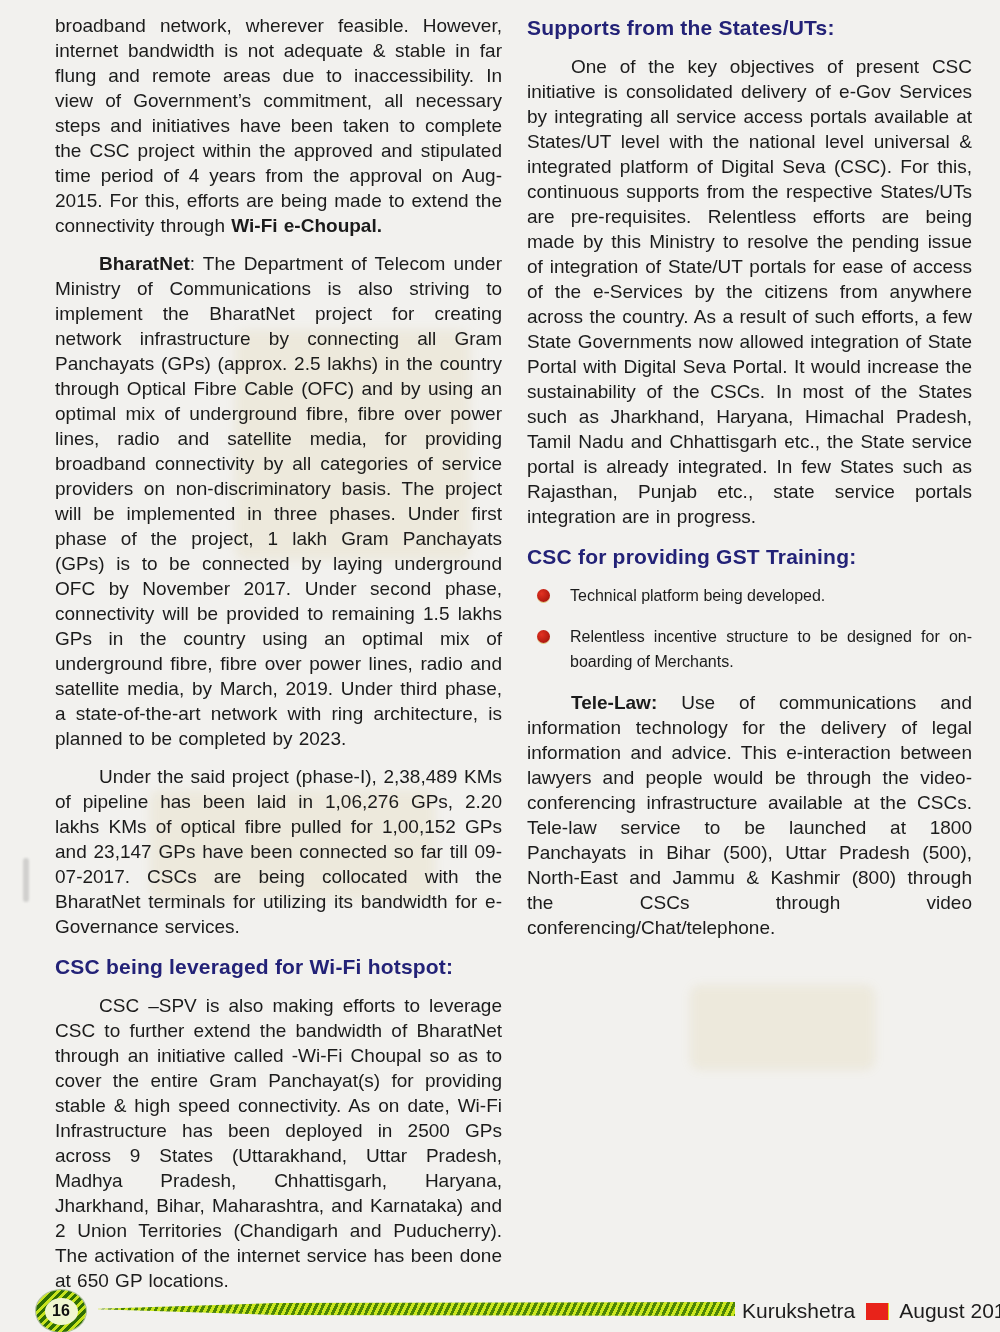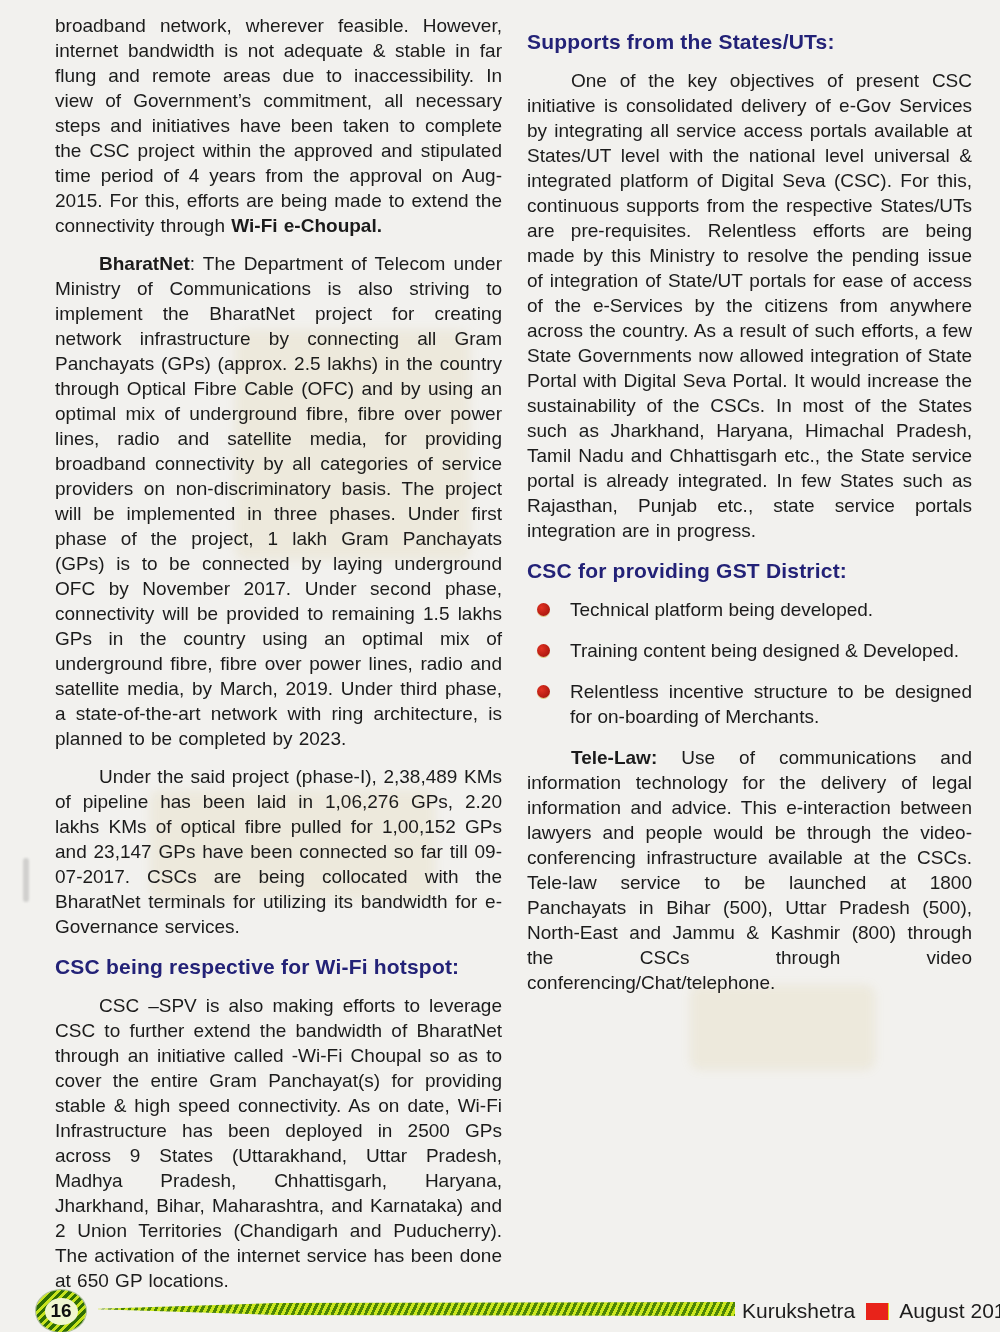--- a/index.html
+++ b/index.html
@@ -23,26 +23,26 @@
     text-align:justify;color:#1b1b1b;
     word-spacing:1px;
   }
   .para.indent{text-indent:44px;}
   .bold{font-weight:bold;}
 
   .heading{
     font-size:21px;font-weight:bold;color:#232277;
     margin:16px 0 14px 0;letter-spacing:0.2px;
   }
-  .col > .heading:first-child{margin-top:17px;}
+  .col > .heading:first-child{margin-top:3px;}
 
   .bullet-row{
     display:flex;align-items:flex-start;
     margin:0 0 16px 0;
-    font-size:19px;line-height:25px;color:#1b1b1b;
+    font-size:16px;line-height:25px;color:#1b1b1b;
     text-align:justify;
   }
   .bullet-dot{
     flex:0 0 auto;width:13px;height:13px;border-radius:50%;
     background:radial-gradient(circle at 35% 35%, #e23222, #9a0e06);
     margin:6px 0 0 10px;
     box-shadow:0 1px 0 rgba(200,160,0,.5);
   }
   .bullet-text{flex:1;margin-left:20px;}
 
@@ -57,21 +57,21 @@
   .footer-badge{
     position:absolute;left:36px;top:1290px;width:50px;height:42px;border-radius:50%;
     background:repeating-linear-gradient(135deg,#2f6d05 0 3px,#c6e31c 3px 6px);
     display:flex;align-items:center;justify-content:center;
     box-shadow:0 0 0 1px rgba(60,110,10,.4);
   }
   .footer-badge-inner{
     width:33px;height:27px;border-radius:50%;
     background:#f0f6cf;
     display:flex;align-items:center;justify-content:center;
-    font-weight:bold;font-size:19px;color:#101010;
+    font-weight:bold;font-size:16px;color:#101010;
   }
   .footer-stripe{
     position:absolute;left:98px;top:1302px;width:637px;height:14px;
     background:repeating-linear-gradient(115deg,#4c8406 0 3px,#cbe71f 3px 6px);
     clip-path:polygon(0 48%,28% 8%,100% 0,100% 100%,28% 92%,0 52%);
   }
   .footer-right{
     position:absolute;left:742px;top:1299px;
     display:flex;align-items:center;gap:11px;
     font-size:21px;color:#1d1d1d;
@@ -85,34 +85,30 @@
 
   <div class="ghost ghost-1"></div>
   <div class="ghost ghost-2"></div>
   <div class="ghost ghost-3"></div>
   <div class="edge-mark"></div>
 
   <div class="col col-left" id="col-left">
       <p class="para"><span>broadband network, wherever feasible. However, internet bandwidth is not adequate &amp; stable in far flung and remote areas due to inaccessibility. In view of Government’s commitment, all necessary steps and initiatives have been taken to complete the CSC project within the approved and stipulated time period of 4 years from the approval on Aug-2015. For this, efforts are being made to extend the connectivity through </span><span class="bold">Wi-Fi e-Choupal.</span></p>
       <p class="para indent"><span class="bold">BharatNet</span><span>: The Department of Telecom under Ministry of Communications is also striving to implement the BharatNet project for creating network infrastructure by connecting all Gram Panchayats (GPs) (approx. 2.5 lakhs) in the country through Optical Fibre Cable (OFC) and by using an optimal mix of underground fibre, fibre over power lines, radio and satellite media, for providing broadband connectivity by all categories of service providers on non-discriminatory basis. The project will be implemented in three phases. Under first phase of the project, 1 lakh Gram Panchayats (GPs) is to be connected by laying underground OFC by November 2017. Under second phase, connectivity will be provided to remaining 1.5 lakhs GPs in the country using an optimal mix of underground fibre, fibre over power lines, radio and satellite media, by March, 2019. Under third phase, a state-of-the-art network with ring architecture, is planned to be completed by 2023.</span></p>
       <p class="para indent"><span>Under the said project (phase-I), 2,38,489 KMs of pipeline has been laid in 1,06,276 GPs, 2.20 lakhs KMs of optical fibre pulled for 1,00,152 GPs and 23,147 GPs have been connected so far till 09-07-2017.  CSCs are being collocated with the BharatNet terminals for utilizing its bandwidth for e-Governance services.</span></p>
-      <div class="heading">CSC being respective for Wi-Fi hotspot:</div>
+      <div class="heading">CSC being leveraged for Wi-Fi hotspot:</div>
       <p class="para indent"><span>CSC –SPV is also making efforts to leverage CSC to further extend the bandwidth of BharatNet through an initiative called -Wi-Fi Choupal so as to cover the entire Gram Panchayat(s) for providing stable &amp; high speed connectivity. As on date, Wi-Fi Infrastructure has been deployed in 2500 GPs across 9 States (Uttarakhand, Uttar Pradesh, Madhya Pradesh, Chhattisgarh, Haryana, Jharkhand, Bihar, Maharashtra, and Karnataka) and 2 Union Territories (Chandigarh and Puducherry). The activation of the internet service has been done at 650 GP locations.</span></p>
     </div>
   <div class="col col-right" id="col-right">
       <div class="heading">Supports from the States/UTs:</div>
       <p class="para indent"><span>One of the key objectives of present CSC initiative is consolidated delivery of e-Gov Services by integrating all service access portals available at States/UT level with the national level universal &amp; integrated platform of Digital Seva (CSC). For this, continuous supports from the respective States/UTs are pre-requisites. Relentless efforts are being made by this Ministry to resolve the pending issue of integration of State/UT portals for ease of access of the e-Services by the citizens from anywhere across the country. As a result of such efforts, a few State Governments now allowed integration of State Portal with Digital Seva Portal. It would increase the sustainability of the CSCs. In most of the States such as Jharkhand, Haryana, Himachal Pradesh, Tamil Nadu and Chhattisgarh etc., the State service portal is already integrated. In few States such as Rajasthan, Punjab etc., state service portals integration are in progress.</span></p>
-      <div class="heading">CSC for providing GST District:</div>
+      <div class="heading">CSC for providing GST Training:</div>
       <div class="bullet-row">
         <span class="bullet-dot"></span>
         <span class="bullet-text">Technical platform being developed.</span>
-      </div>
-      <div class="bullet-row">
-        <span class="bullet-dot"></span>
-        <span class="bullet-text">Training content being designed &amp; Developed.</span>
       </div>
       <div class="bullet-row">
         <span class="bullet-dot"></span>
         <span class="bullet-text">Relentless incentive structure to be designed for on-boarding of Merchants.</span>
       </div>
       <p class="para indent"><span class="bold">Tele-Law:</span><span> Use of communications and information technology for the delivery of legal information and advice. This e-interaction between lawyers and people would be through the video-conferencing infrastructure available at the CSCs. Tele-law service to be launched at 1800 Panchayats in Bihar (500), Uttar Pradesh (500), North-East and Jammu &amp; Kashmir (800) through the CSCs through video conferencing/Chat/telephone.</span></p>
     </div>
 
   <div class="footer-badge">
     <div class="footer-badge-inner">16</div>

